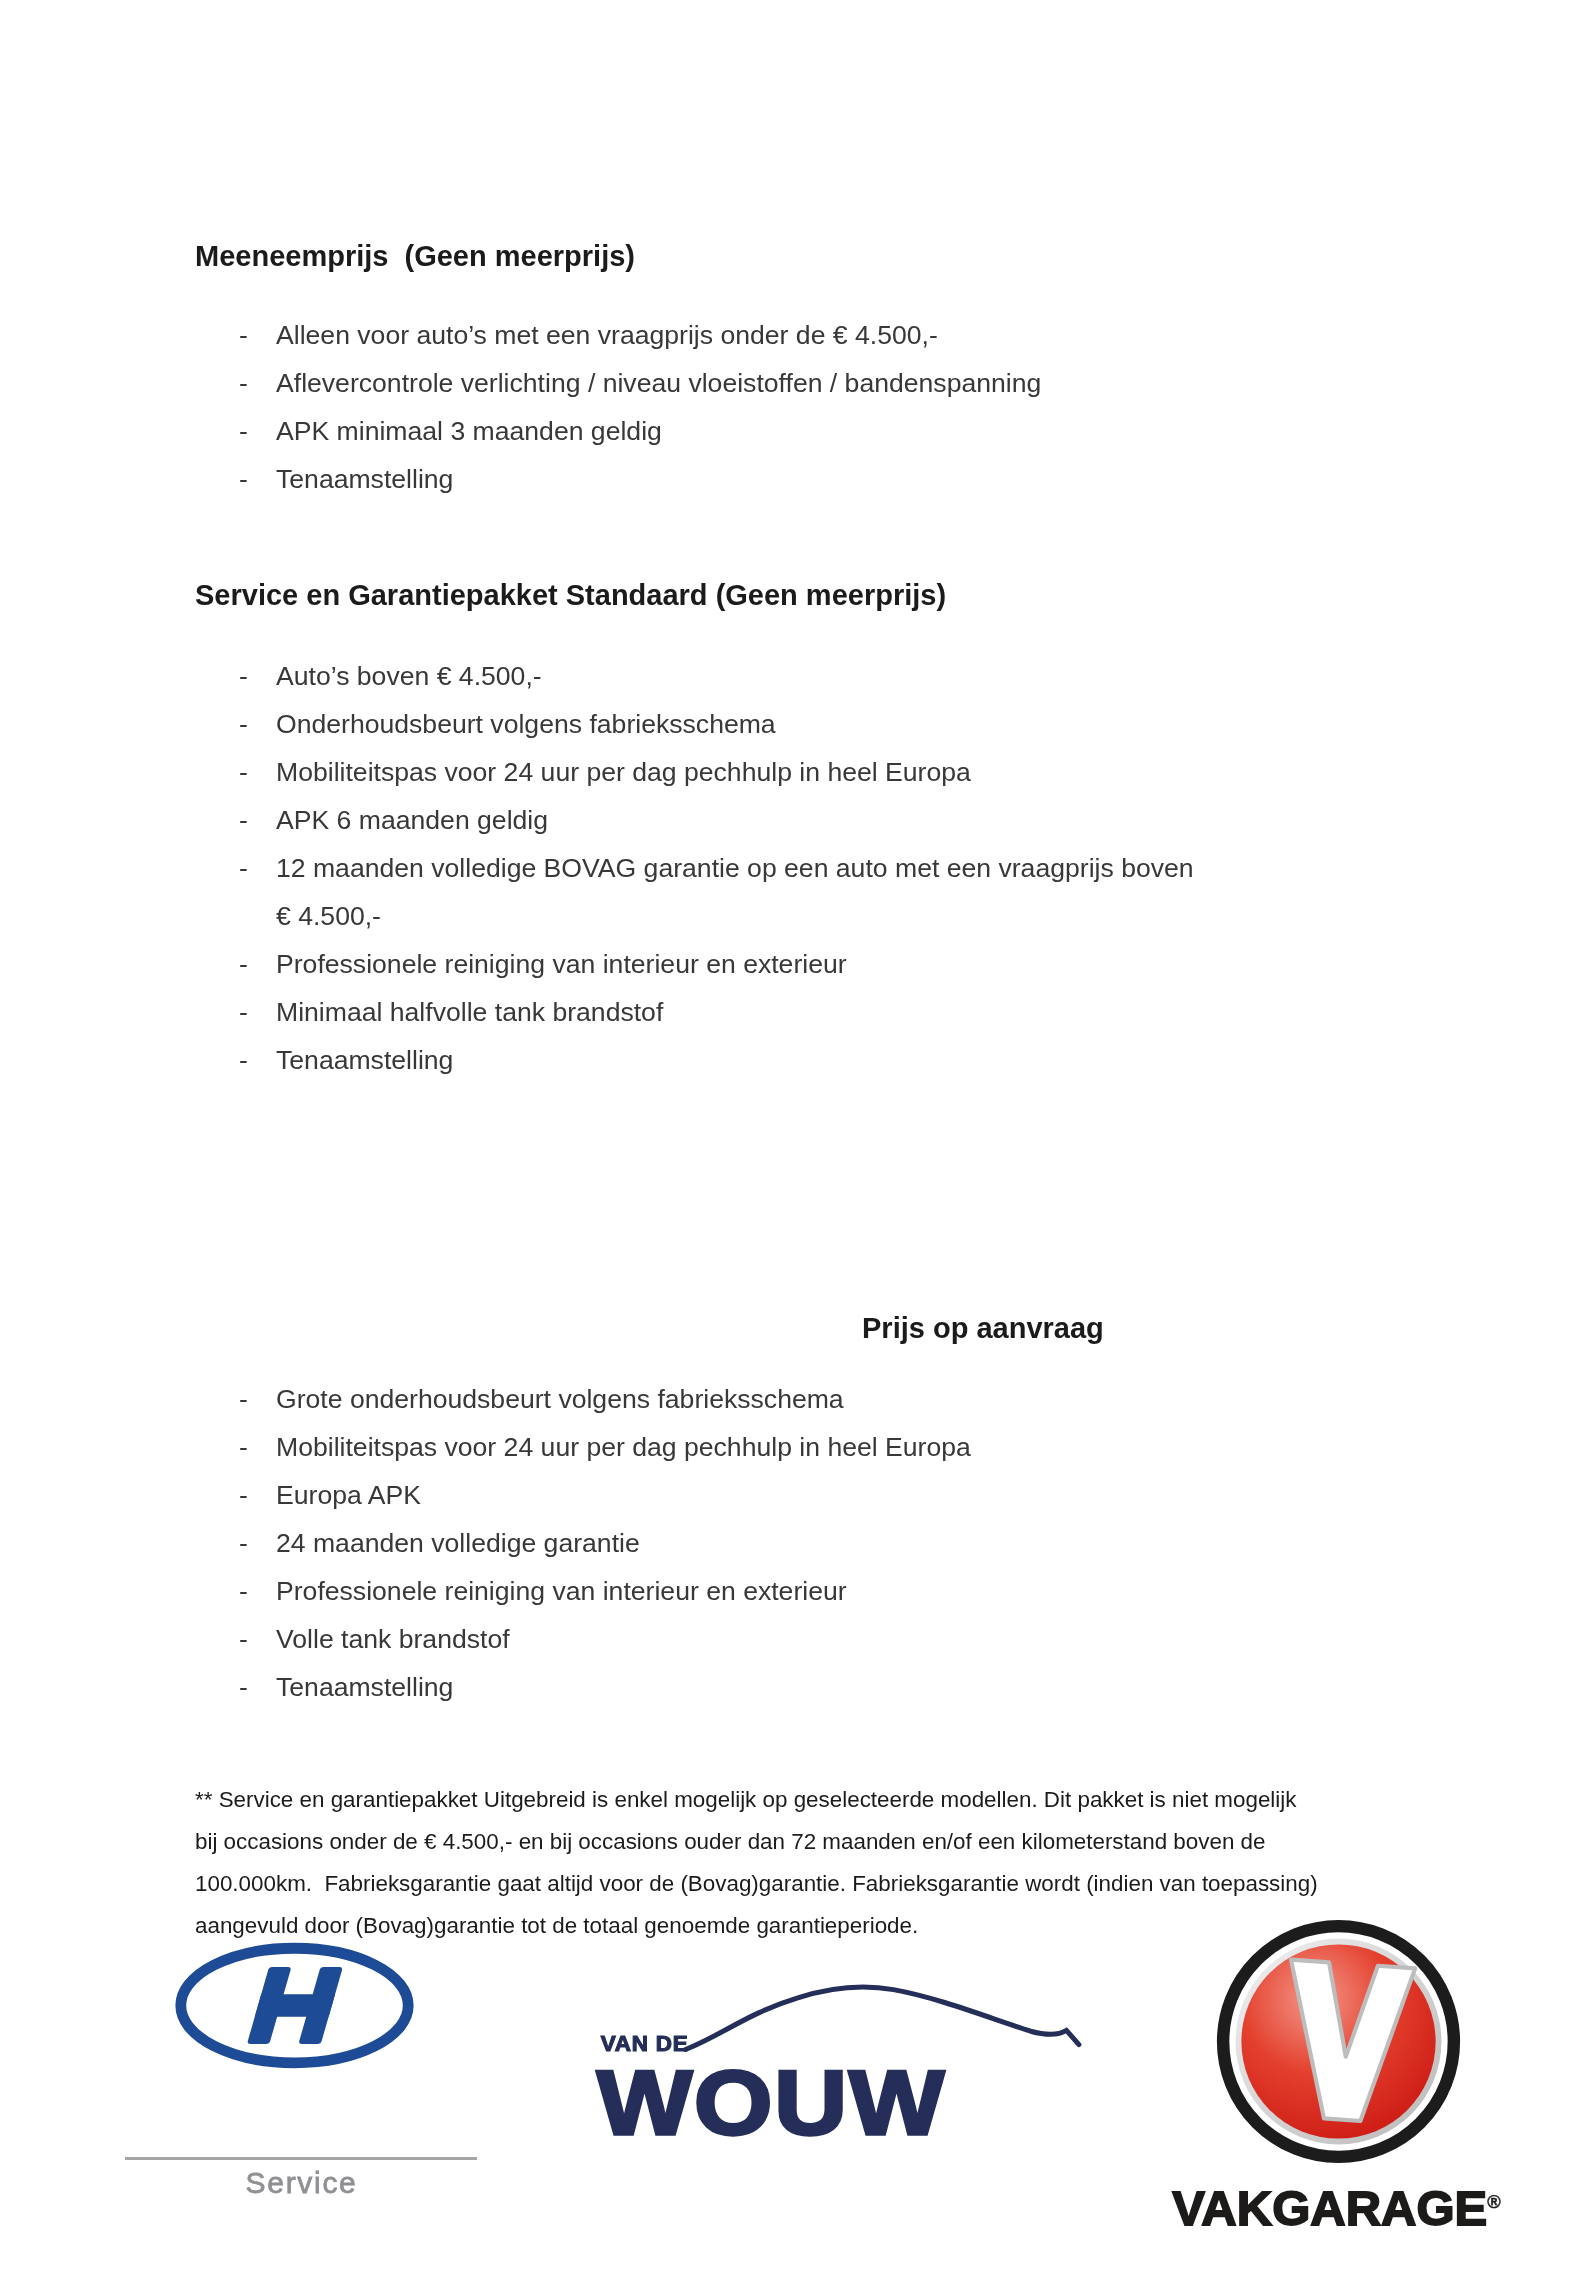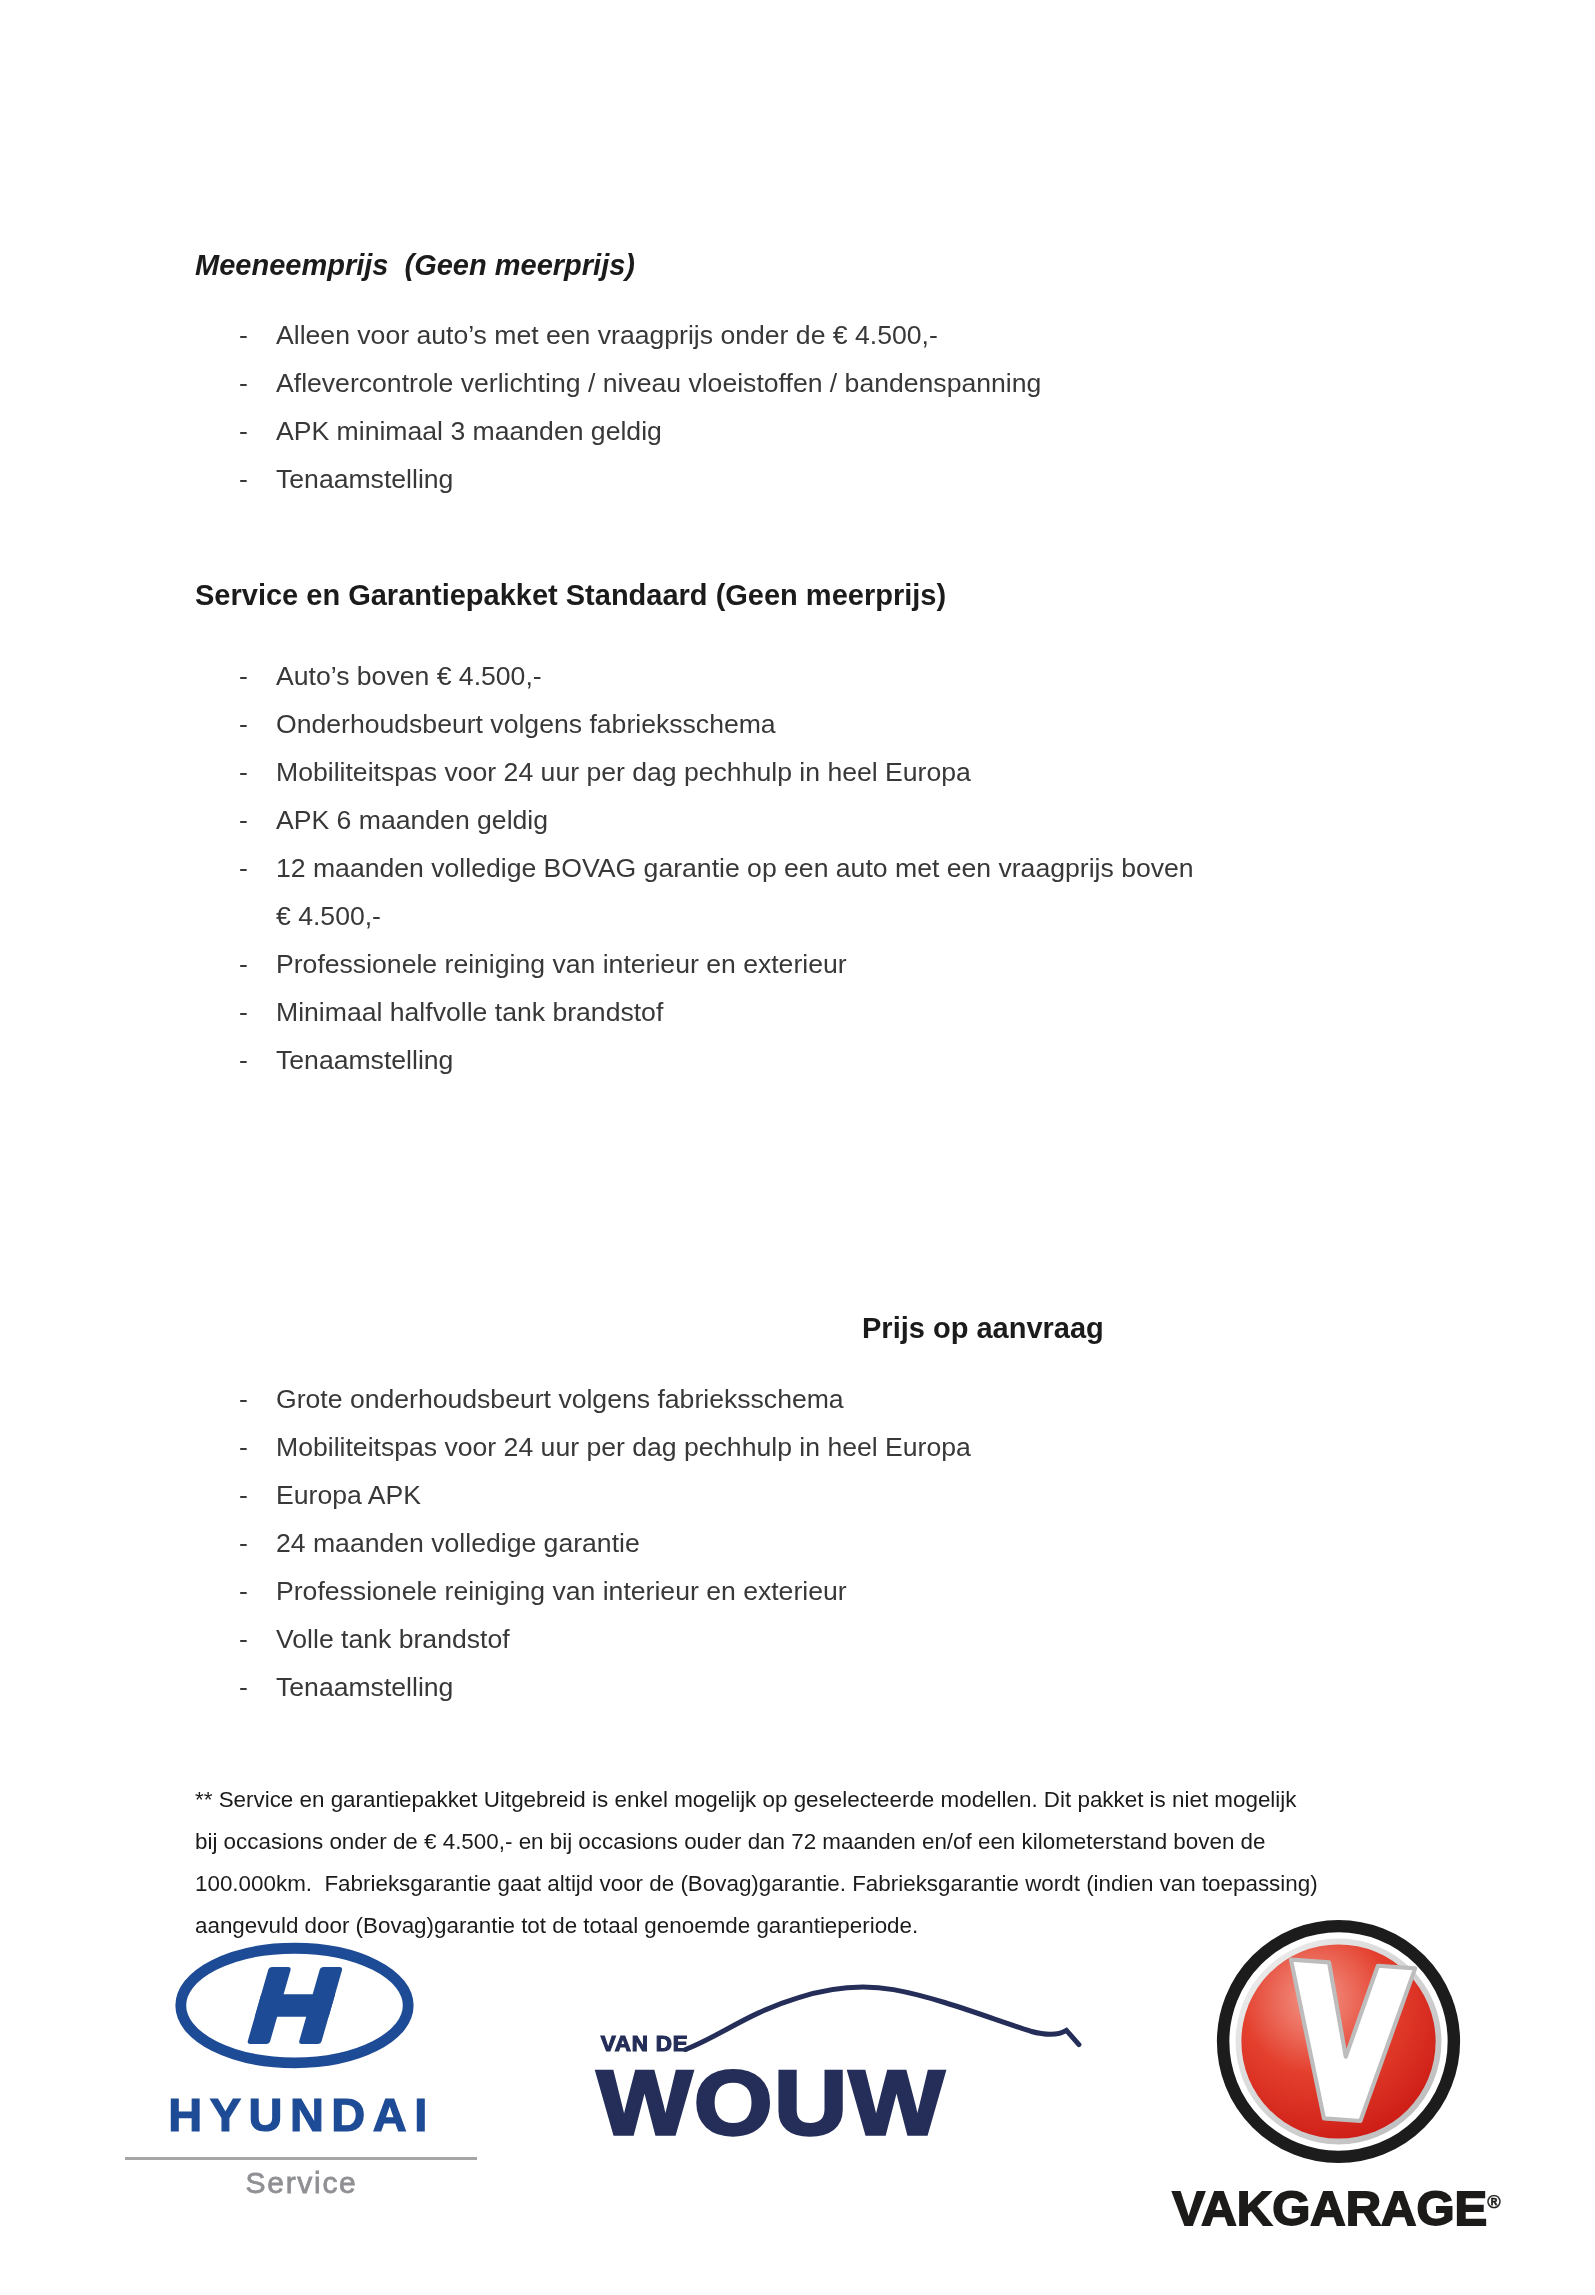--- a/index.html
+++ b/index.html
@@ -74,21 +74,21 @@
     -webkit-text-stroke:1.8px var(--vakgarage_black,#1c1b19); white-space:pre;
   }
   .vak-name sup{font-size:18.3px; -webkit-text-stroke:0.4px var(--vakgarage_black,#1c1b19); vertical-align:super;}
 </style>
 </head>
 <body>
 
 <div class="page">
 
 
-  <div class="sec-heading" style="top:248px;font-style:italic;">Meeneemprijs  (Geen meerprijs)</div>
+  <div class="sec-heading" style="top:239px;">Meeneemprijs  (Geen meerprijs)</div>
   <ul class="bullet-list" style="top:311px;">
     <li><span class="dash">-</span><span>Alleen voor auto’s met een vraagprijs onder de € 4.500,-</span></li>
     <li><span class="dash">-</span><span>Aflevercontrole verlichting / niveau vloeistoffen / bandenspanning</span></li>
     <li><span class="dash">-</span><span>APK minimaal 3 maanden geldig</span></li>
     <li><span class="dash">-</span><span>Tenaamstelling</span></li>
   </ul>
 
   <div class="sec-heading" style="top:578px;">Service en Garantiepakket Standaard (Geen meerprijs)</div>
   <ul class="bullet-list" style="top:652px;">
     <li><span class="dash">-</span><span>Auto’s boven € 4.500,-</span></li>
@@ -123,21 +123,20 @@
 
   <div class="logo-hyundai">
     <svg class="hy-mark" width="249" height="129" viewBox="0 0 300 155">
       <ellipse cx="150" cy="77.5" rx="137" ry="69" fill="none" stroke="var(--hyundai_blue,#1e4b96)" stroke-width="13"></ellipse>
       <g transform="translate(150,77.5) skewX(-16) translate(-150,-77.5)" fill="var(--hyundai_blue,#1e4b96)">
         <rect x="106" y="31" width="27" height="93" rx="4"></rect>
         <rect x="168" y="31" width="27" height="93" rx="4"></rect>
         <rect x="106" y="64" width="89" height="27"></rect>
       </g>
     </svg>
-    <div class="hy-name">HYUNDAI</div>
     <div class="hy-rule"></div>
     <div class="hy-service">Service</div>
   </div>
 
   <div class="logo-wouw">
     <svg class="wouw-car" width="416" height="79" viewBox="0 0 500 95">
       <path d="M 15 86 C 60 68, 90 42, 150 24 C 190 11, 230 8, 265 14 C 320 24, 380 48, 430 64 C 452 70, 465 68, 473 63 L 488 80" fill="none" stroke="var(--wouw_navy,#242e58)" stroke-width="6" stroke-linecap="round"></path>
     </svg>
     <div class="wouw-top">VAN DE</div>
     <div class="wouw-name">WOUW</div>

